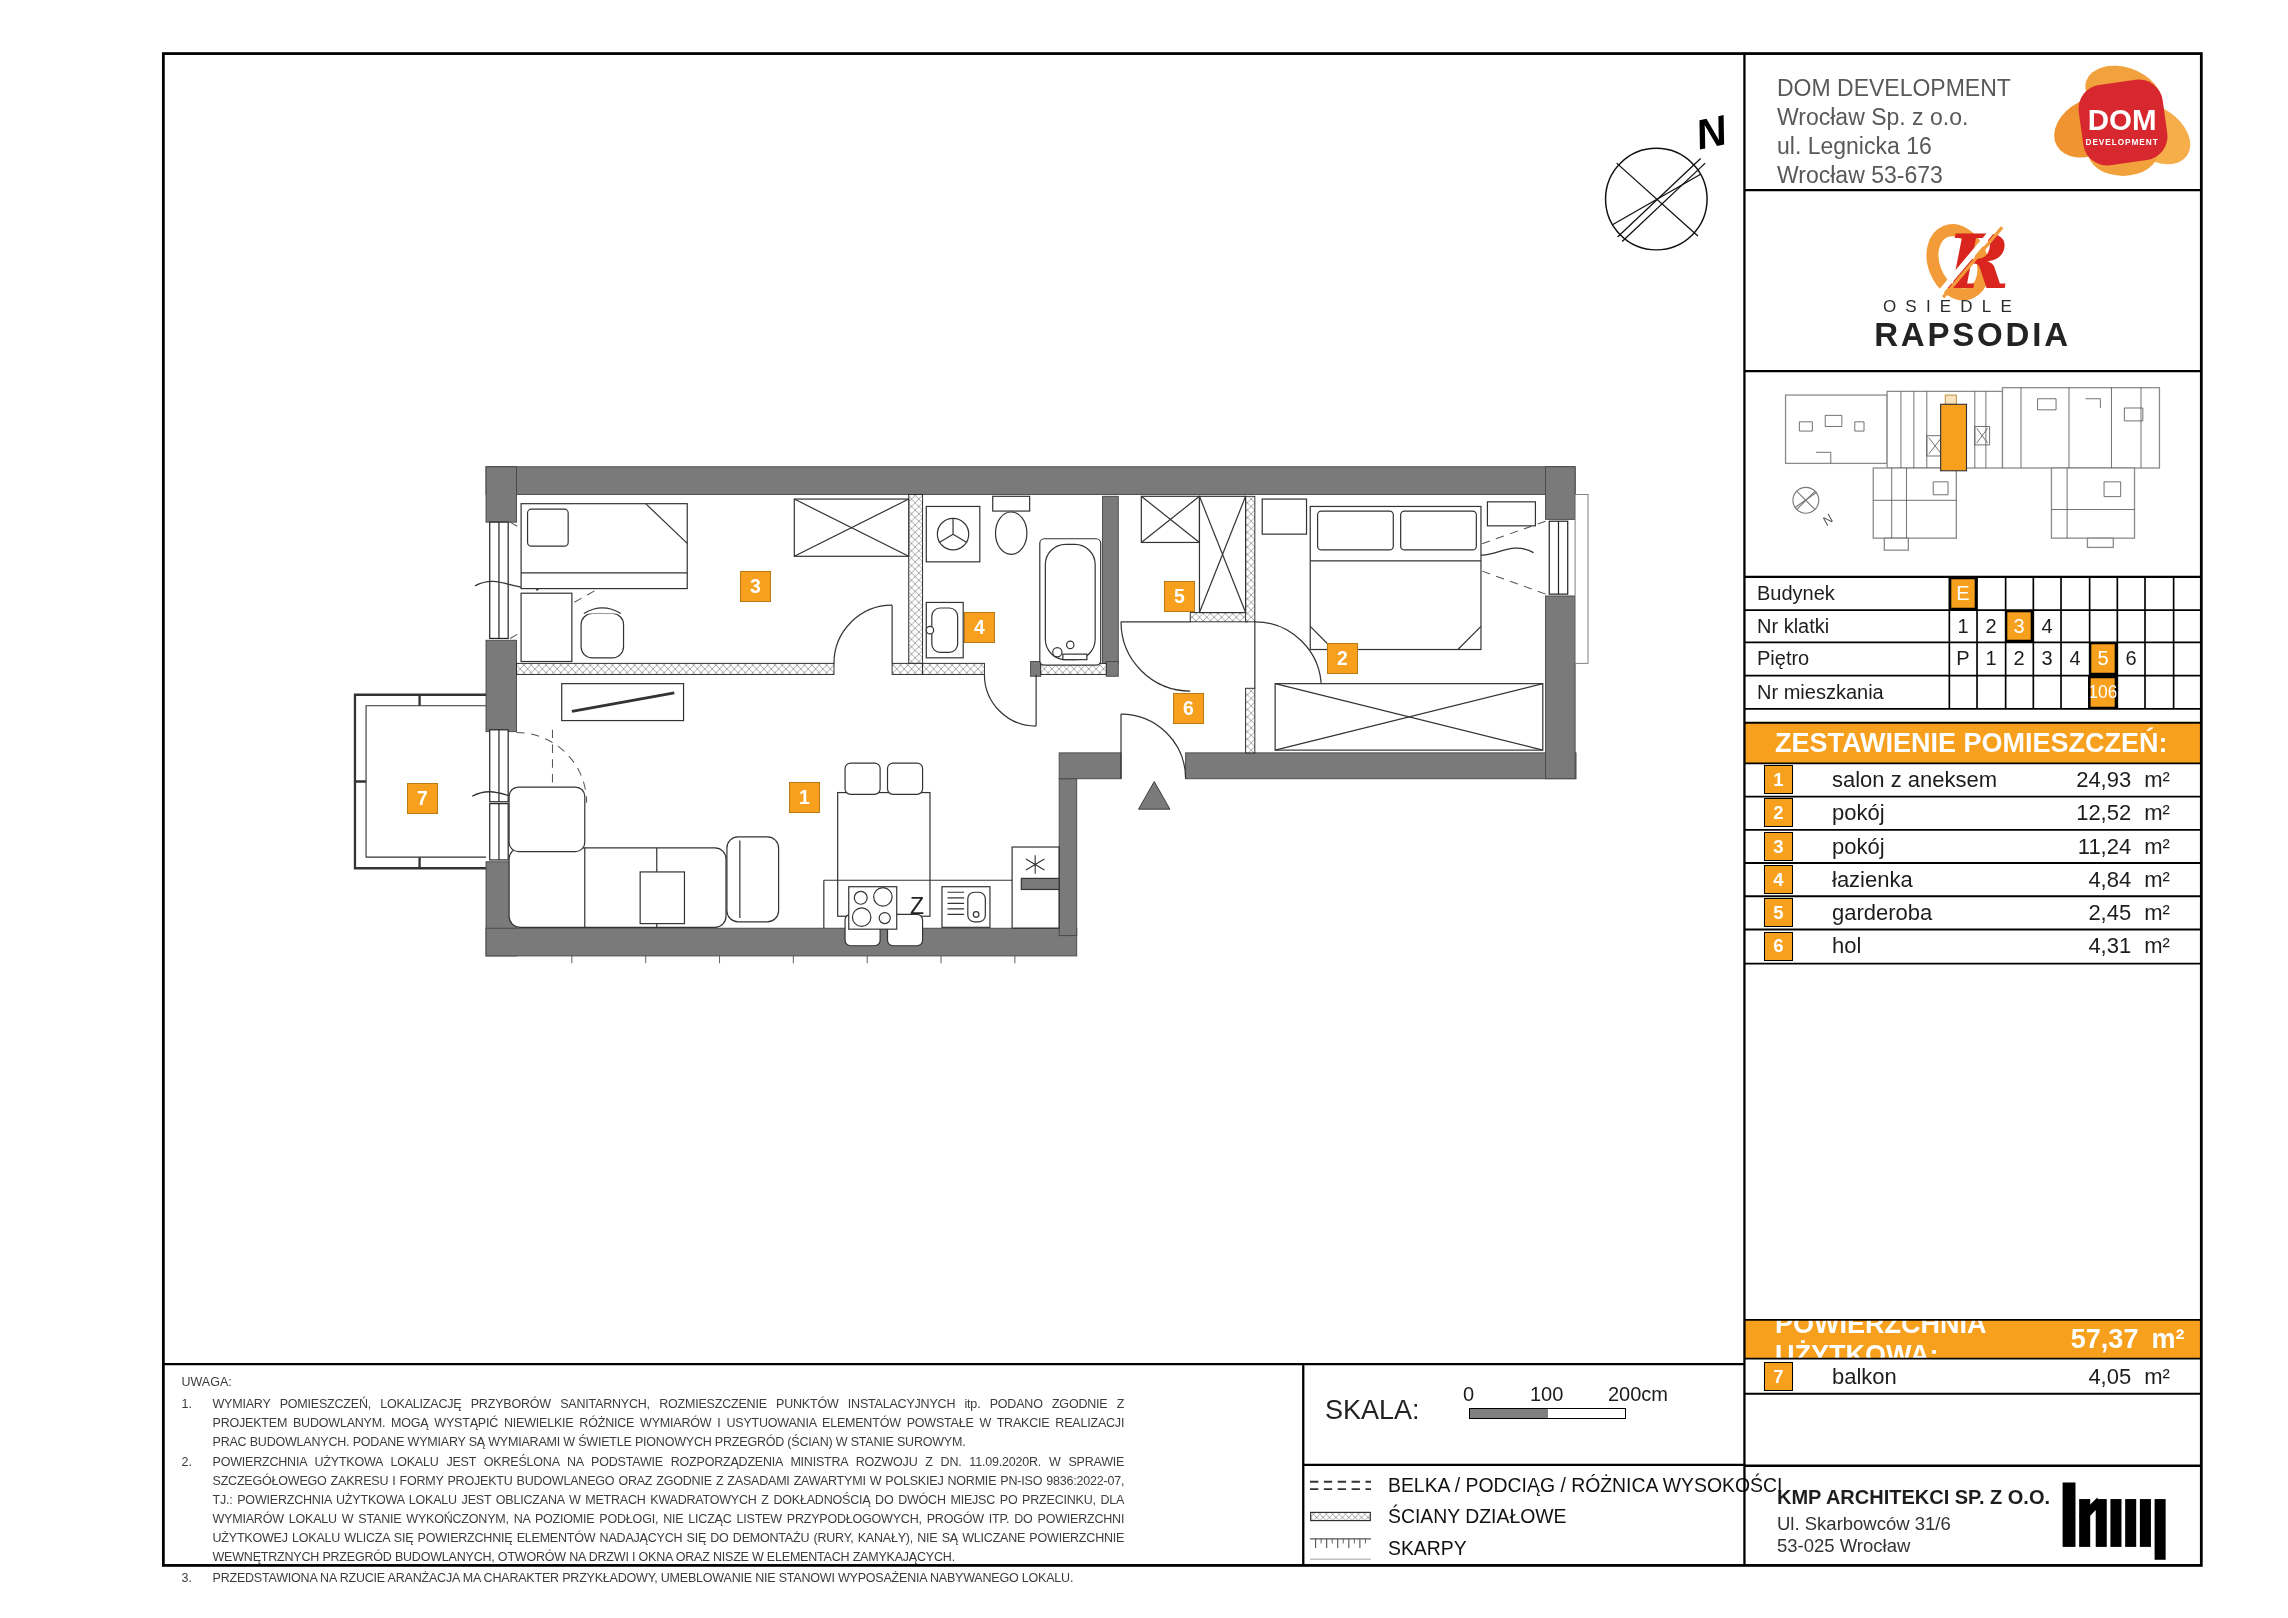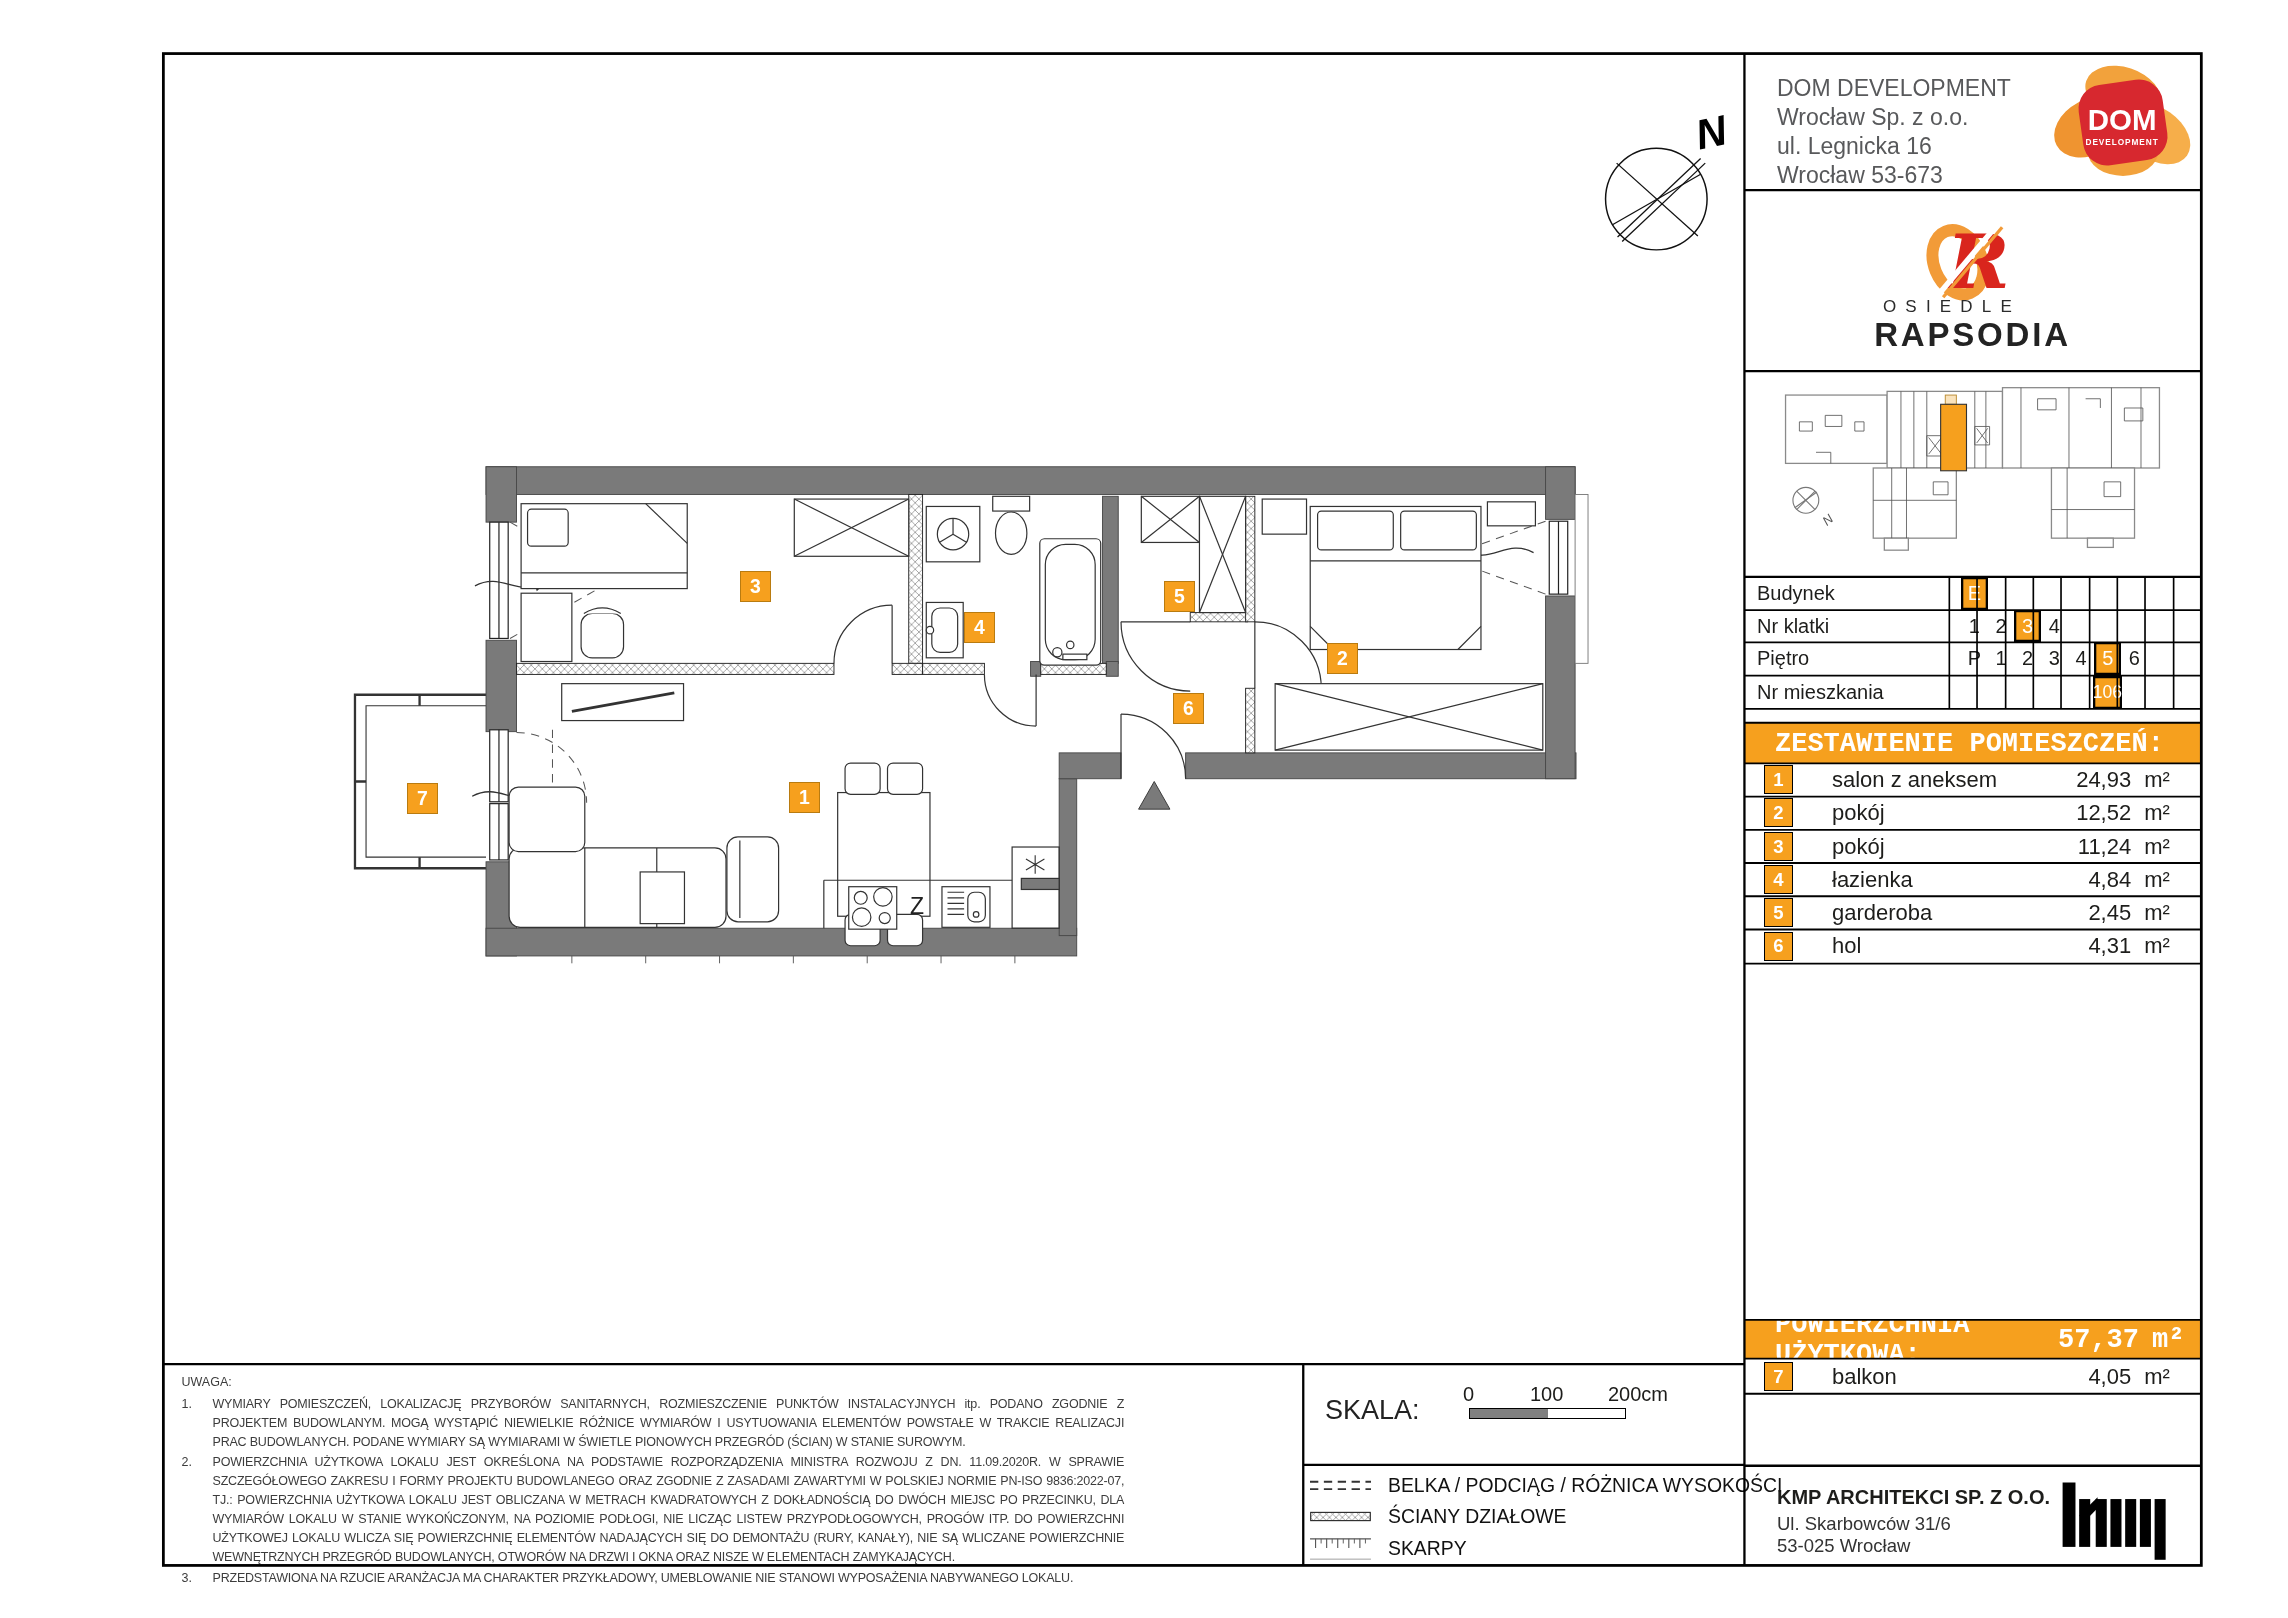--- a/index.html
+++ b/index.html
@@ -2,30 +2,30 @@
 <html style="font-size:14.8px"><head>
 <meta charset="utf-8">
 <style>
   html,body{margin:0;padding:0;}
   body{width:2289px;height:1619px;position:relative;background:#fff;
        font-family:"Liberation Sans", sans-serif;color:#1d1d1b;}
   .abs{position:absolute;}
   
   .panel{position:absolute;left:1744px;width:457px;background:#fff;}
   .dom-text{position:absolute;left:33px;top:20px;font-size:23px;line-height:29px;color:#58595b;}
-  .orange-band{background:#F6A01E;display:flex;align-items:center;color:#fff;font-weight:bold;font-family:Liberation Mono, monospace;}
+  .orange-band{background:#F6A01E;display:flex;align-items:center;color:#fff;font-weight:bold;}
   .room-row{position:absolute;left:1744px;width:457px;display:flex;align-items:center;}
   .room-badge{width:29px;height:29px;background:#F6A01E;border:1.8px solid #000;box-sizing:border-box;
               color:#fff;font-weight:bold;font-size:18.5px;display:flex;align-items:center;justify-content:center;
               margin-left:20px;flex:0 0 auto;}
   .room-name{font-size:22px;margin-left:39px;flex:1 1 auto;}
   .room-area{font-size:22px;text-align:right;}
   .room-unit{font-size:22px;width:42px;text-align:left;margin-left:13px;margin-right:14.8px;}
   
-  .trow{position:absolute;left:1744px;width:457px;display:flex;gap:12px;}
+  .trow{position:absolute;left:1744px;width:457px;display:flex;}
   .tlabel{width:205px;box-sizing:border-box;padding-left:13px;font-size:20px;display:flex;align-items:center;}
   .tcells{flex:1;display:flex;}
   .tcell{flex:1;display:flex;align-items:center;justify-content:center;font-size:20px;color:#1d1d1b;}
   .tcell.hl{background:#F6A01E;color:#fff;box-shadow:inset 0 0 0 2.3px #000;}
   
   .badge{position:absolute;width:31px;height:31px;background:#F6A01E;border:1.4px solid #b97b10;
          color:#fff;font-weight:bold;font-size:19.4px;display:flex;align-items:center;justify-content:center;
          box-sizing:border-box;}
   
   .note-item{display:flex;margin-bottom:1.8px;}

